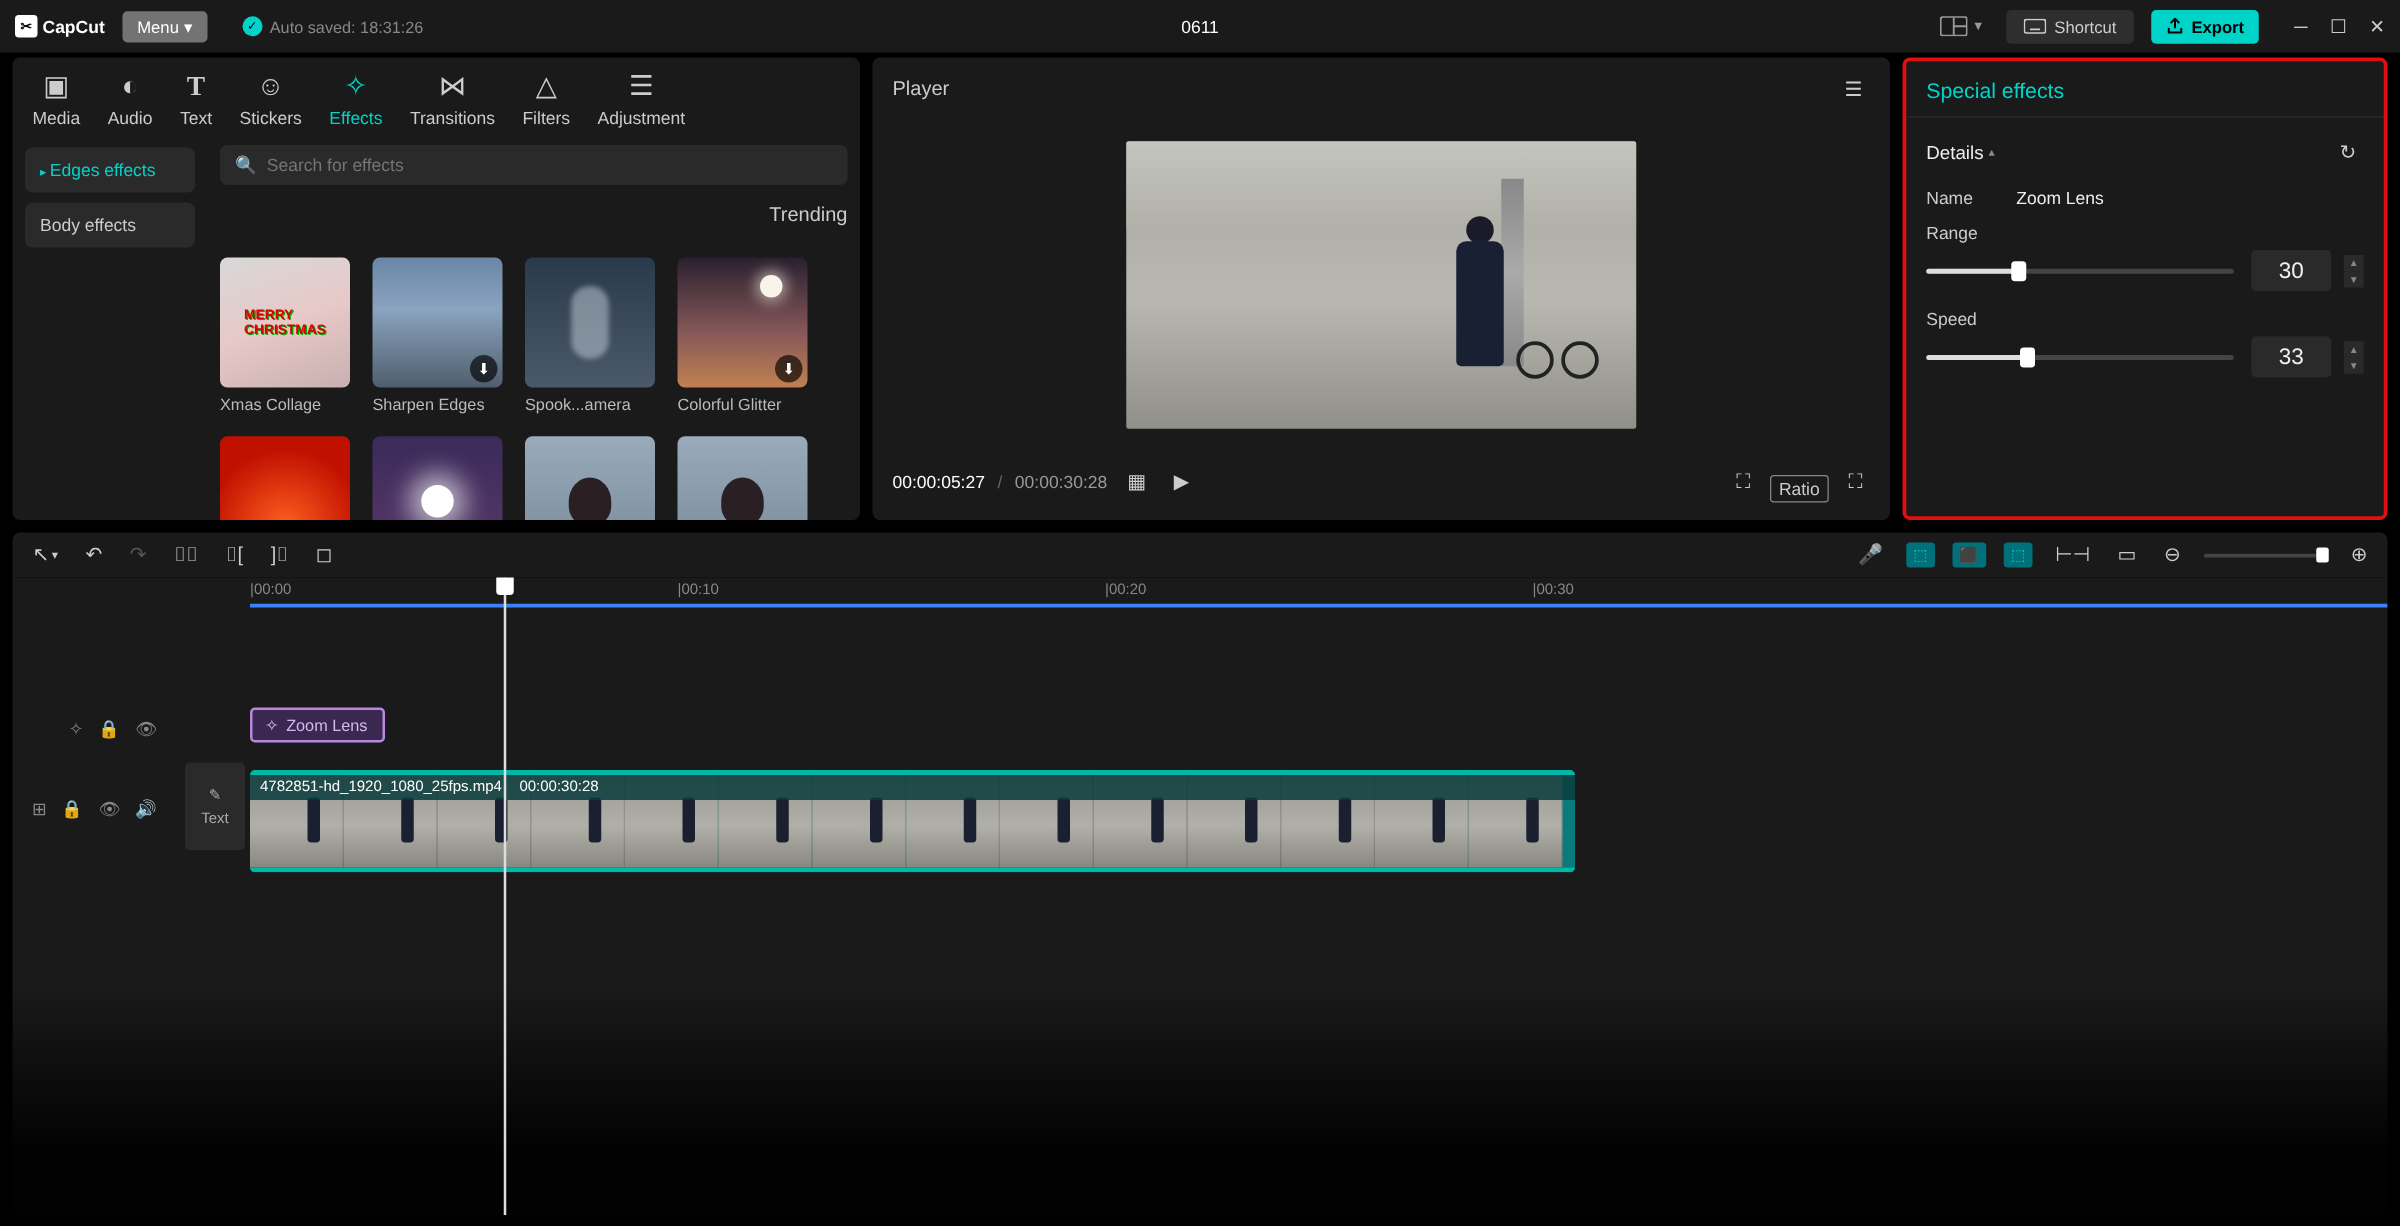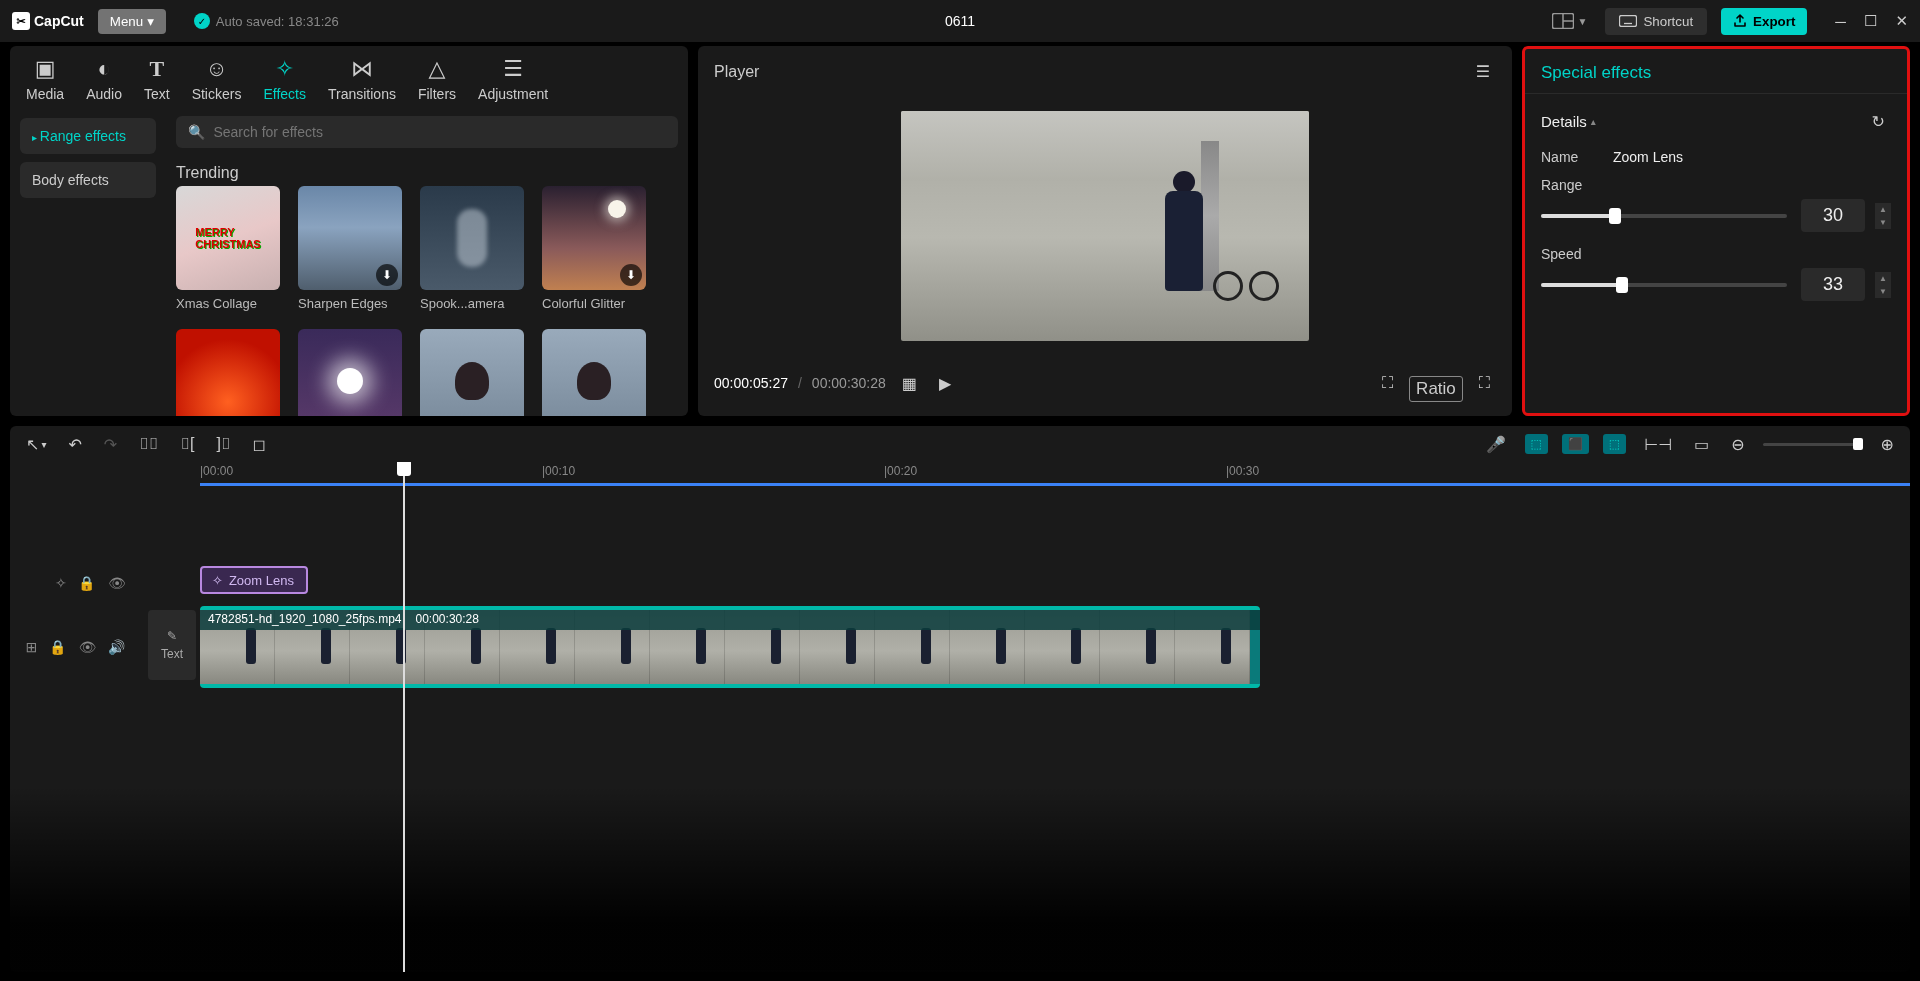--- a/index.html
+++ b/index.html
@@ -30,21 +30,21 @@
 .media-tab { background: none; border: none; color: #ccc; cursor: pointer; display: flex; flex-direction: column; align-items: center; gap: 4px; font-size: 14px; }
 .media-tab.active { color: #00d4c8; }
 .media-tab-icon { font-size: 22px; height: 26px; display: flex; align-items: center; }
 .media-body { flex: 1; display: flex; overflow: hidden; }
 .media-sidebar { width: 156px; padding: 10px; display: flex; flex-direction: column; gap: 8px; }
 .media-side-btn { background: #2a2a2a; border: none; color: #ccc; padding: 10px 12px; border-radius: 6px; cursor: pointer; text-align: left; font-size: 14px; }
 .media-side-btn.active { color: #00d4c8; }
 .media-content { flex: 1; padding: 8px 10px; overflow: hidden; }
 .search-box { background: #2a2a2a; border-radius: 6px; padding: 8px 12px; display: flex; align-items: center; gap: 8px; color: #777; margin-bottom: 16px; }
 .search-input { background: none; border: none; color: #ccc; flex: 1; outline: none; font-size: 14px; }
-.section-label { color: #ccc; font-size: 16px; margin-bottom: 4px; }
+.section-label { color: #ccc; font-size: 16px; margin-bottom: 24px; text-align: right; }
 .effects-grid { display: flex; gap: 18px; flex-wrap: wrap; }
 .effect-card { width: 104px; }
 .effect-thumb { width: 104px; height: 104px; border-radius: 6px; position: relative; overflow: hidden; }
 .effect-thumb .dl { position: absolute; bottom: 4px; right: 4px; width: 22px; height: 22px; border-radius: 50%; background: rgba(0,0,0,0.65); color: #fff; display: flex; align-items: center; justify-content: center; font-size: 12px; }
 .effect-name { margin-top: 6px; font-size: 13px; color: #bbb; white-space: nowrap; overflow: hidden; text-overflow: ellipsis; }
 .thumb-xmas { background: linear-gradient(160deg,#d8d8d8 0%,#e8c8c8 50%,#c8b0b0 100%); display:flex;align-items:center;justify-content:center;color:#d00;font-weight:bold;font-size:11px;text-shadow:1px 1px 0 #0a0; }
 .thumb-sharpen { background: linear-gradient(#6a87a8 0%,#8aa3bf 40%,#4f5e6d 100%); }
 .thumb-spooky { background: linear-gradient(#2a3a4a,#4a5a6a); display:flex;align-items:center;justify-content:center; }
 .thumb-spooky::before { content:""; width:30px;height:58px;background:rgba(200,210,220,0.5);border-radius:14px;filter:blur(2px); }
 .thumb-glitter { background: linear-gradient(#2a2030,#8a5a5a 60%,#c08050 100%); position:relative; }
@@ -68,21 +68,21 @@
 .pv-bike { position:absolute; left:310px; top:140px; width:70px; height:50px; }
 .pv-bike::before { content:""; position:absolute; bottom:0; left:2px; width:24px; height:24px; border:3px solid #222; border-radius:50%; }
 .pv-bike::after { content:""; position:absolute; bottom:0; right:2px; width:24px; height:24px; border:3px solid #222; border-radius:50%; }
 .pv-post { position:absolute; left:300px; top:30px; width:18px; height:150px; background:linear-gradient(#888,#aaa,#888); }
 .player-controls { display: flex; align-items: center; padding: 10px 16px 14px; gap: 10px; }
 .timecode-current { color: #ffffff; font-size: 14px; }
 .timecode-total { color: #999; font-size: 14px; }
 .timecode-sep { color: #666; }
 .player-spacer { flex: 1; }
 .pc-btn { background: none; border: none; color: #ccc; cursor: pointer; padding: 4px 6px; font-size: 16px; }
-.ratio-btn { border: 1px solid #888; padding: 2px 6px; font-size: 17px; border-radius: 3px; margin-top: 12px; }
+.ratio-btn { border: 1px solid #888; padding: 2px 6px; font-size: 14px; border-radius: 3px; margin-top: 12px; }
 
 
 .props-panel { width: 388px; background: #1a1a1a; border-radius: 6px; border: 3px solid #e01010; display: flex; flex-direction: column; padding: 0; }
 .props-tab-row { padding: 14px 16px 10px; border-bottom: 1px solid #2a2a2a; }
 .props-tab { color: #00d4c8; font-size: 17px; font-weight: 500; }
 .props-section-header { display: flex; align-items: center; justify-content: space-between; padding: 14px 16px 10px; }
 .props-section-title { color: #eee; font-size: 15px; font-weight: 500; display: flex; align-items: center; gap: 4px; }
 .props-body { padding: 4px 16px; }
 .prop-row { display: flex; align-items: center; margin-bottom: 12px; gap: 16px; }
 .prop-label { color: #ccc; width: 56px; font-size: 14px; }
@@ -204,21 +204,21 @@
           <span class="media-tab-icon">△</span>
           <span>Filters</span>
         </button>
       <button class="media-tab">
           <span class="media-tab-icon">☰</span>
           <span>Adjustment</span>
         </button>
     </div>
     <div class="media-body">
       <div class="media-sidebar">
-        <button class="media-side-btn active"><span style="font-size:10px;">▸ </span><span>Range effects</span></button>
+        <button class="media-side-btn active"><span style="font-size:10px;">▸ </span><span>Edges effects</span></button>
         <button class="media-side-btn">Body effects</button>
       </div>
       <div class="media-content">
         <div class="search-box">
           <span>🔍</span>
           <input class="search-input" placeholder="Search for effects" style="">
         </div>
         <div class="section-label">Trending</div>
         <div class="effects-grid">
           <div class="effect-card">
@@ -406,21 +406,21 @@
       <div class="track-controls" style="width:130px;">
         <span style="cursor:pointer;">⊞</span>
         <span style="cursor:pointer;">🔒</span>
         <span style="cursor:pointer;">👁</span>
         <span style="cursor:pointer;">🔊</span>
       </div>
       <div class="cover-box" style="top:6px;">
         <span>✎</span>
         <span>Text</span>
       </div>
-      <div class="media-clip" style="width:1060px;top:2px;">
+      <div class="media-clip" style="width:1060px;top:12px;">
         <div class="media-clip-header">
           <span>4782851-hd_1920_1080_25fps.mp4</span>
           <span>00:00:30:28</span>
         </div>
         <div class="media-clip-frames">
           <div class="frame-thumb"></div>
             <div class="frame-thumb"></div>
             <div class="frame-thumb"></div>
             <div class="frame-thumb"></div>
             <div class="frame-thumb"></div>

